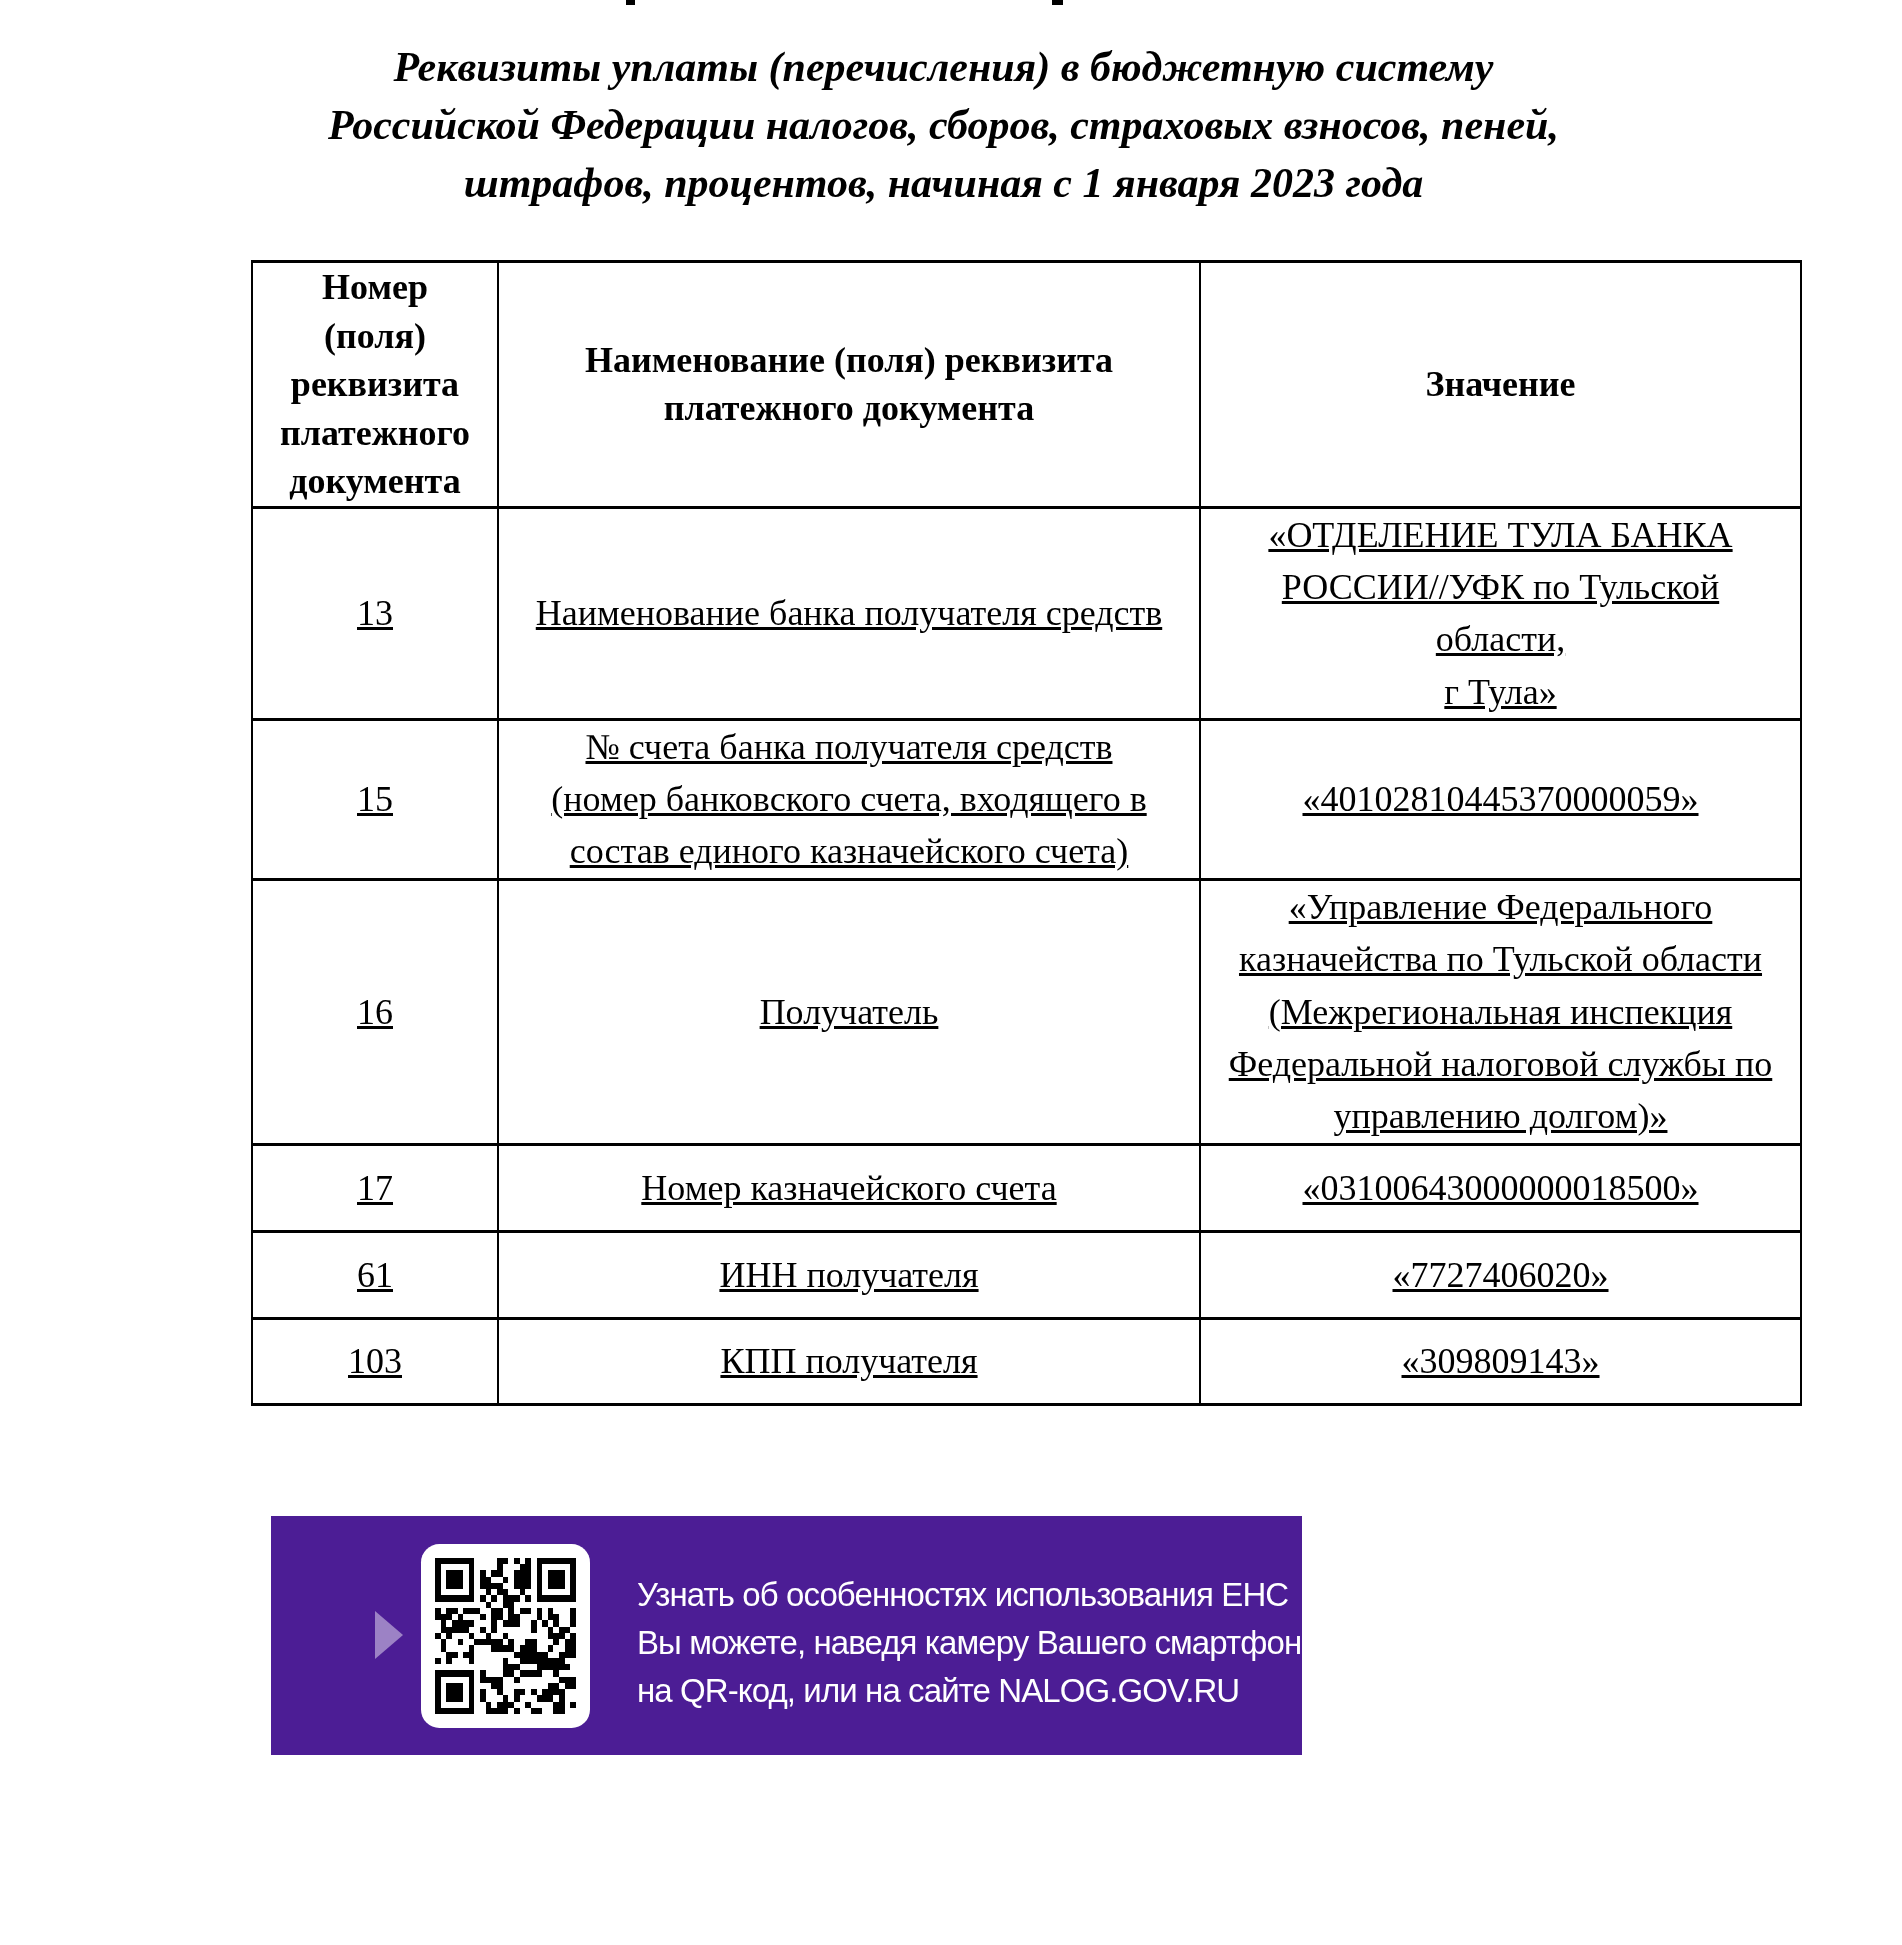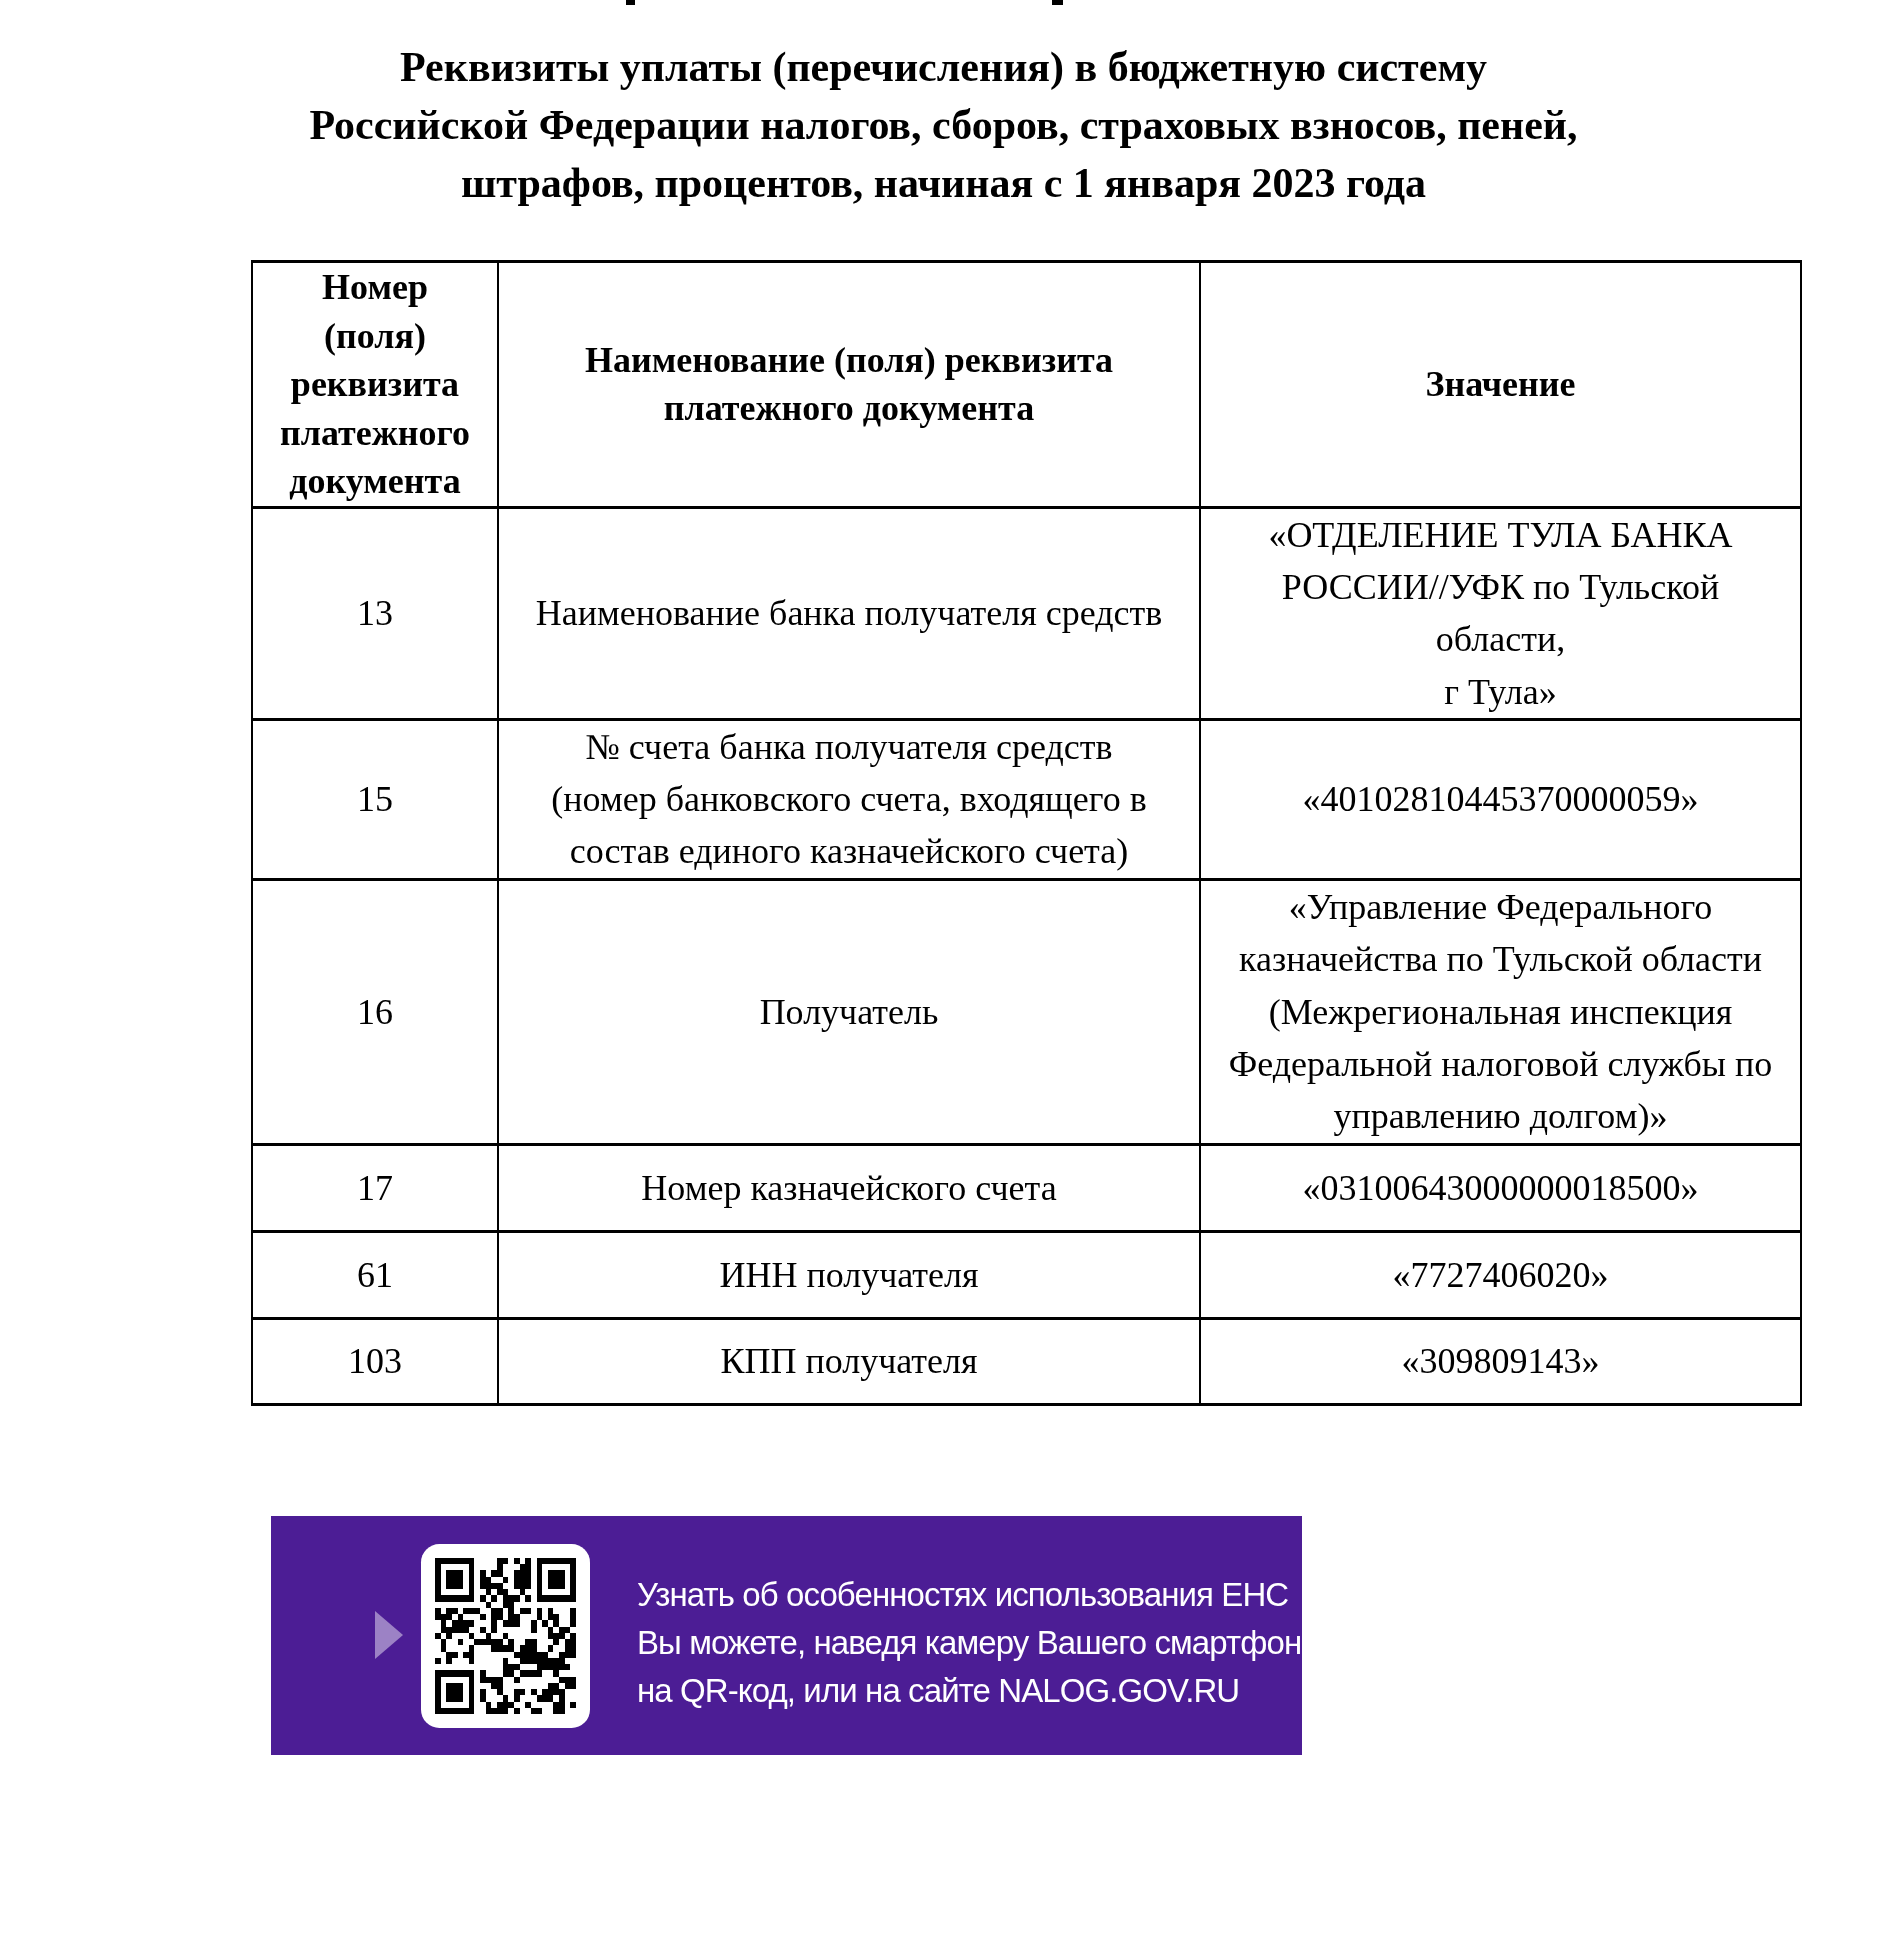--- a/index.html
+++ b/index.html
@@ -9,34 +9,35 @@
   }
   
   .frag{position:absolute;top:0;height:5.4px;background:#000;}
   .frag.f1{left:626px;width:9.2px;}
   .frag.f2{left:1052px;width:10.7px;}
 
   .doc-title{
     position:absolute;left:31px;top:38px;width:1825px;
     text-align:center;font-weight:bold;font-size:42px;line-height:58px;
     white-space:pre-line;
+    font-style:italic;
   }
 
   table.req{
     position:absolute;left:251px;top:260px;width:1549px;
     border-collapse:collapse;table-layout:fixed;
   }
   table.req th, table.req td{
     border:2.3px solid #000;border-top-width:3.1px;border-bottom-width:3.1px;
     text-align:center;vertical-align:middle;
     white-space:pre-line;padding:0 21px;
     font-size:36px;
   }
   table.req th{font-weight:bold;line-height:1.35;}
-  table.req td{font-weight:normal;line-height:1.45;}
+  table.req td{font-weight:normal;line-height:1.45;text-decoration:underline;}
 
   tr.h-row{height:206px;}
   tr.r13{height:172px;}
   tr.r14{height:112px;}
   tr.r15{height:160px;}
   tr.r16{height:265px;}
   tr.r17{height:87px;}
   tr.r61{height:87px;margin-left:16px;}
   tr.r103{height:86px;}
 

